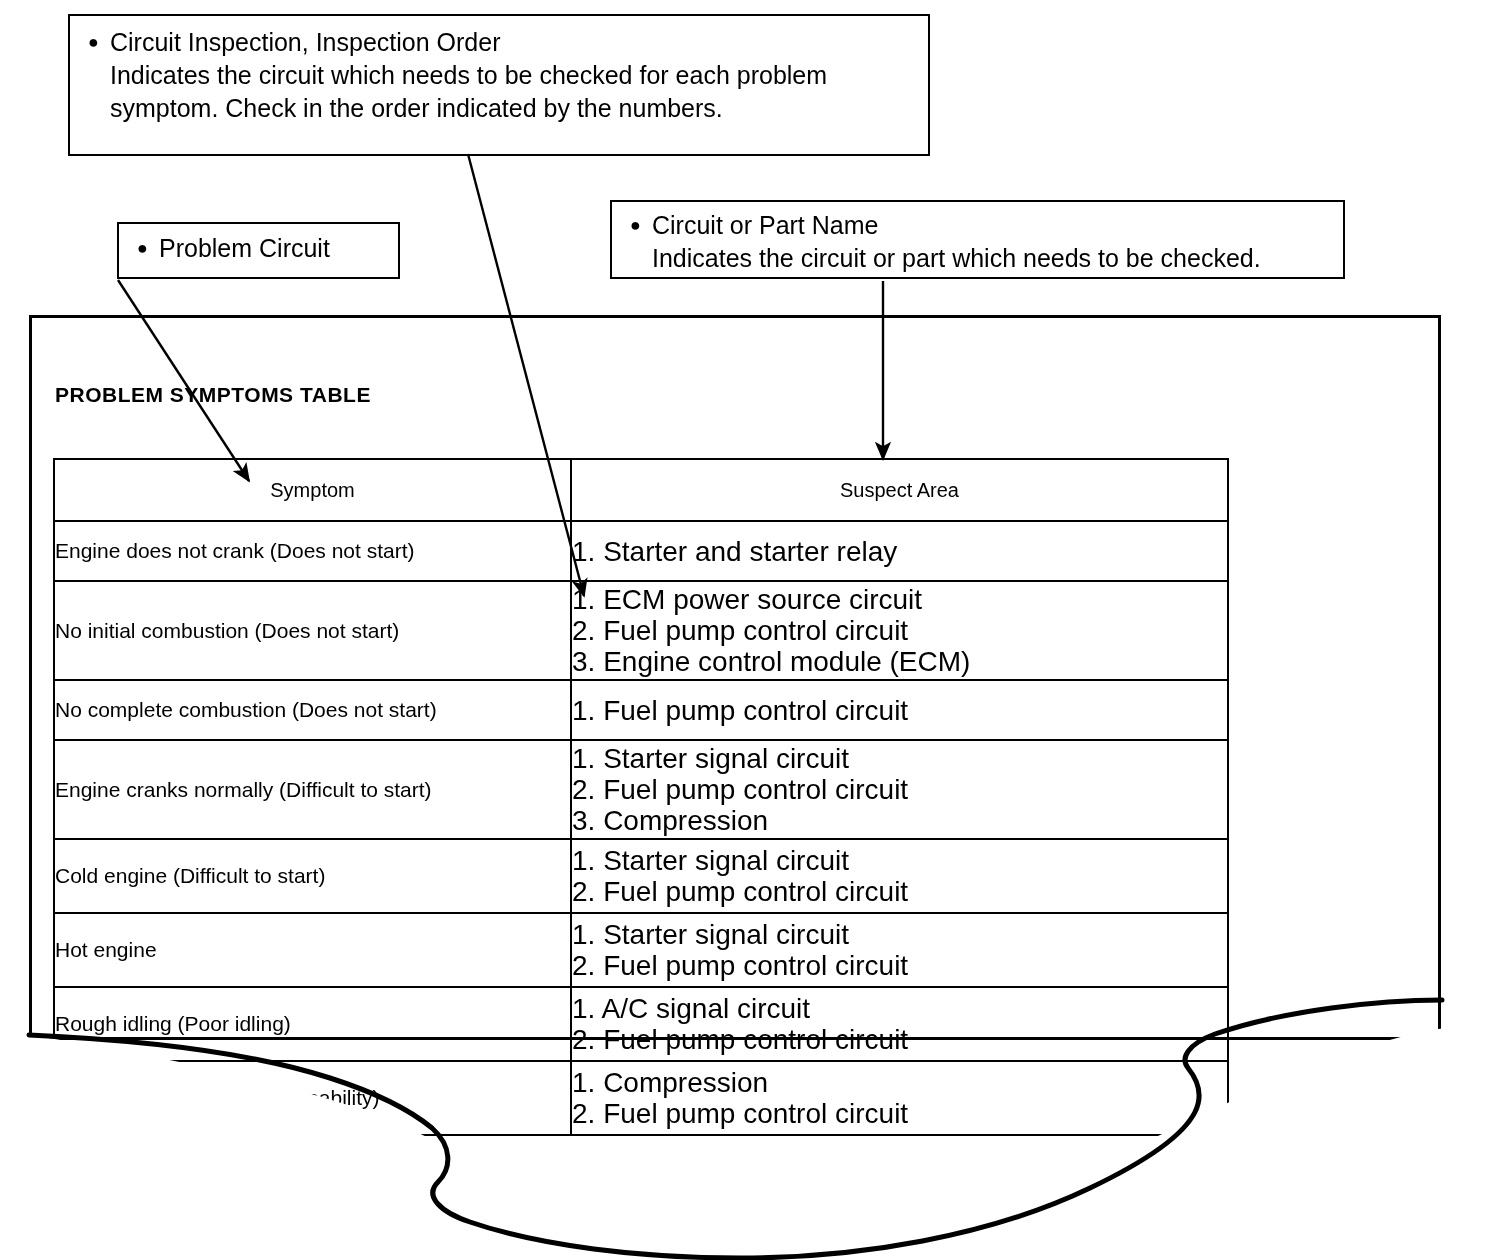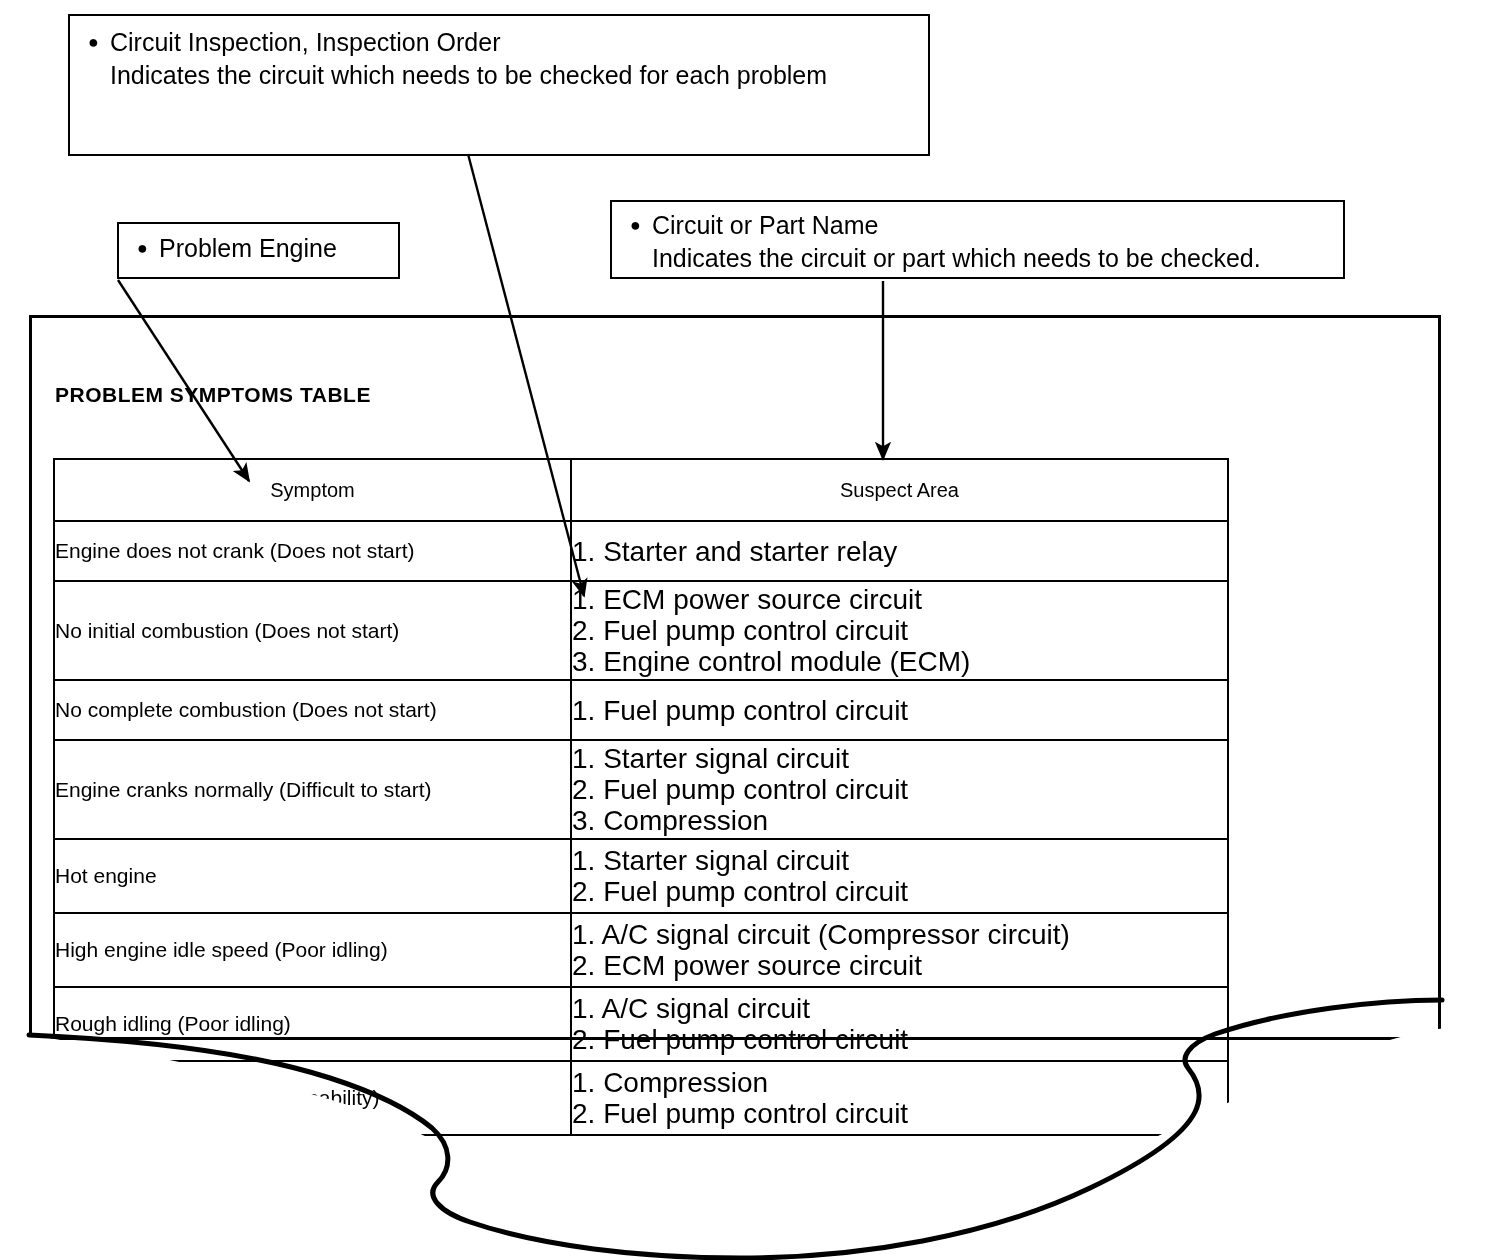--- a/index.html
+++ b/index.html
@@ -192,36 +192,36 @@
 
       <tr>
         <td class="sym-cell row-h-3">Engine cranks normally (Difficult to start)</td>
         <td class="area-cell row-h-3">
           <div class="area-item">1. Starter signal circuit</div>
           <div class="area-item">2. Fuel pump control circuit</div>
           <div class="area-item">3. Compression</div>
         </td>
       </tr>
 
+      <tr>
+        <td class="sym-cell row-h-1">Cold engine (Difficult to start)</td>
+        <td class="area-cell row-h-1">
+          <div class="area-item">1. Starter signal circuit</div>
+          <div class="area-item">2. Fuel pump control circuit</div>
+        </td>
+      </tr>
 
       <tr>
         <td class="sym-cell row-h-1">Hot engine</td>
         <td class="area-cell row-h-1">
           <div class="area-item">1. Starter signal circuit</div>
           <div class="area-item">2. Fuel pump control circuit</div>
         </td>
       </tr>
 
-      <tr>
-        <td class="sym-cell row-h-1">High engine idle speed (Poor idling)</td>
-        <td class="area-cell row-h-1">
-          <div class="area-item">1. A/C signal circuit (Compressor circuit)</div>
-          <div class="area-item">2. ECM power source circuit</div>
-        </td>
-      </tr>
 
       <tr>
         <td class="sym-cell row-h-1">Rough idling (Poor idling)</td>
         <td class="area-cell row-h-1">
           <div class="area-item">1. A/C signal circuit</div>
           <div class="area-item">2. Fuel pump control circuit</div>
         </td>
       </tr>
 
       <tr>
@@ -275,28 +275,29 @@
     <line x1="883" y1="281" x2="883" y2="459" stroke="#000000" stroke-width="2.4" marker-end="url(#arrowhead)"></line>
   </svg>
 
   <div class="callout" id="callout-inspection">
     <div class="callout-inner">
       <div class="callout-line bullet-line">
         <span class="bullet">●</span>
         <span>Circuit Inspection, Inspection Order</span>
       </div>
       <div class="callout-line cont-line">Indicates the circuit which needs to be checked for each problem</div>
+      <div class="callout-line cont-line">symptom. Check in the order indicated by the numbers.</div>
     </div>
   </div>
 
   <div class="callout" id="callout-symptom">
     <div class="callout-inner">
       <div class="callout-line bullet-line">
         <span class="bullet">●</span>
-        <span>Problem Engine</span>
+        <span>Problem Circuit</span>
       </div>
     </div>
   </div>
 
   <div class="callout" id="callout-partname">
     <div class="callout-inner">
       <div class="callout-line bullet-line">
         <span class="bullet">●</span>
         <span>Circuit or Part Name</span>
       </div>

